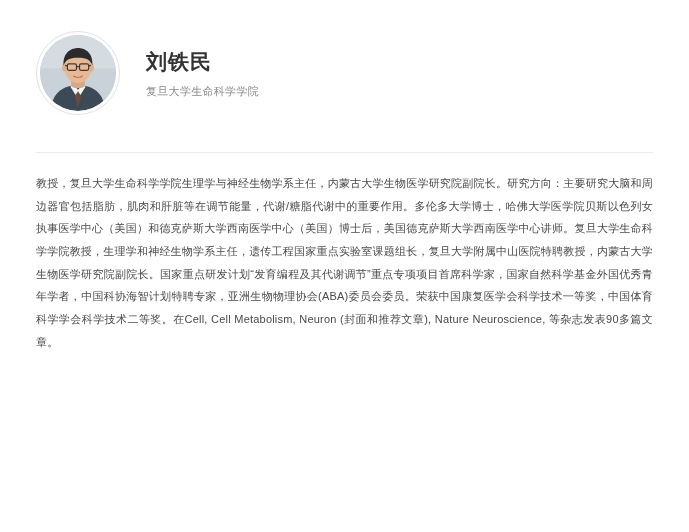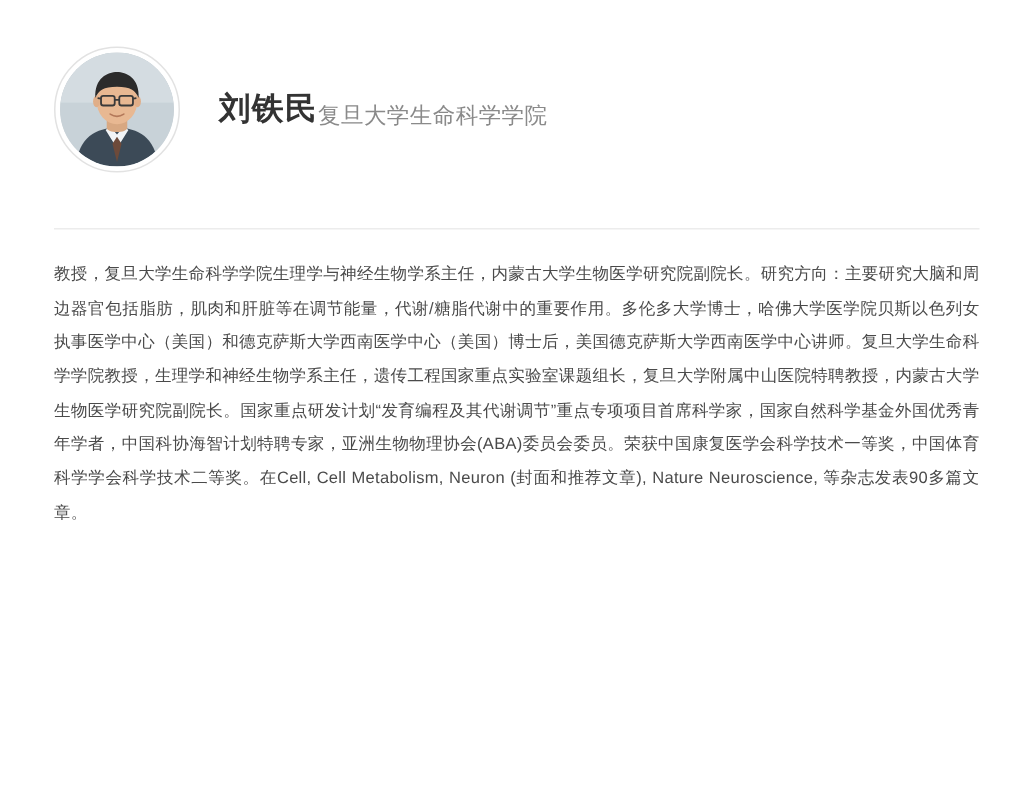--- a/index.html
+++ b/index.html
@@ -46,33 +46,33 @@
     background: #cfd6da;
   }
   .avatar svg {
     display: block;
     width: 100%;
     height: 100%;
   }
   .identity {
     margin-left: 26px;
     display: flex;
-    flex-direction: row;
+    flex-direction: column;
     justify-content: center;
   }
   .person-name {
     font-size: 21px;
     color: #333333;
     font-weight: bold;
     letter-spacing: 1px;
     line-height: 1.3;
   }
   .person-affiliation {
     margin-top: 9px;
-    font-size: 15px;
+    font-size: 11px;
     color: #8a8a8a;
     letter-spacing: 0.3px;
     line-height: 1.3;
   }
   .divider {
     position: absolute;
     left: 36px;
     right: 36px;
     top: 152px;
     height: 1px;

